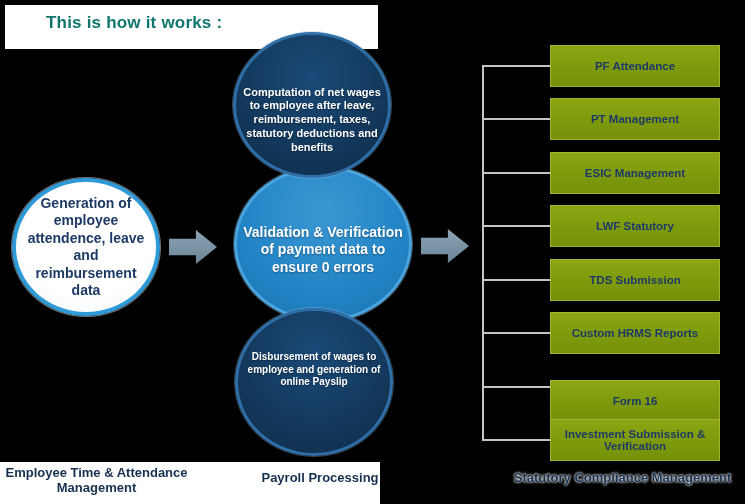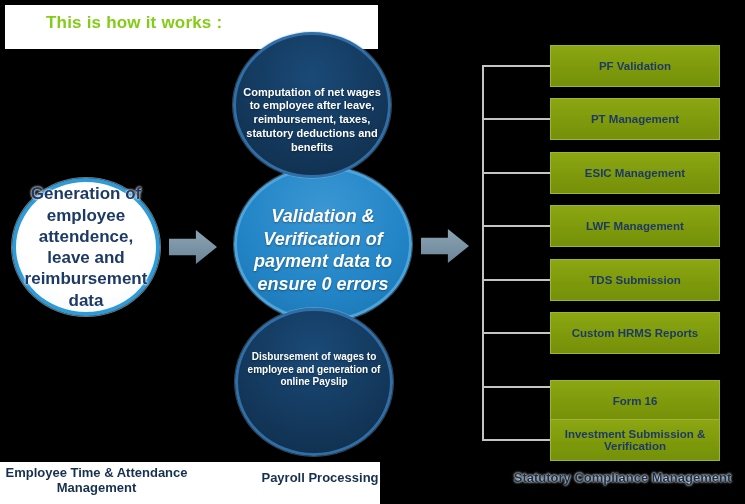--- a/index.html
+++ b/index.html
@@ -7,33 +7,33 @@
     position:relative;width:745px;height:504px;overflow:hidden;
     background:#000;font-family:"Liberation Sans",sans-serif;
   }
   .white-panel{position:absolute;background:#fff;}
   #title-panel{left:5px;top:5px;width:373px;height:44px;}
   #bottom-panel{left:0;top:462px;width:380px;height:42px;}
   #left-bar{position:absolute;left:0;top:0;width:5px;height:462px;background:#000;}
 
   #page-title{
     position:absolute;left:46px;top:13px;width:320px;
-    font-size:17px;font-weight:bold;color:#84cc16;letter-spacing:.2px;
+    font-size:17px;font-weight:bold;color:#0f766e;letter-spacing:.2px;
   }
 
   .circle{position:absolute;border-radius:50%;display:flex;align-items:center;justify-content:center;text-align:center;box-sizing:border-box;}
   #left-circle{
     left:12px;top:178px;width:148px;height:138px;
     background:radial-gradient(circle at 50% 40%, #ffffff 60%, #eef3f7 100%);
     border:4px solid #2f9ad8;
     box-shadow:0 0 0 1px rgba(255,255,255,.45), 0 4px 6px rgba(0,0,0,.35);
     z-index:2;
   }
   #left-circle .txt{
-    width:128px;font-size:17px;font-weight:bold;color:#1d3a66;line-height:1.25;
+    width:128px;font-size:14px;font-weight:bold;color:#1d3a66;line-height:1.25;
     text-shadow:0 0 3px #fff,0 0 2px #fff;
   }
   .navy-circle{
     background:radial-gradient(circle at 50% 30%, #1a4a78 0%, #123455 72%, #0f2d4a 100%);
     border:3px solid #2f6ea6;
     box-shadow:0 0 0 1px rgba(150,195,230,.35);
     z-index:3;
   }
   #circle-computation{left:233px;top:32px;width:158px;height:146px;}
   #circle-validation{
@@ -41,21 +41,21 @@
     background:radial-gradient(circle at 50% 28%, #3b97d3 0%, #2284c6 60%, #1b72ad 100%);
     border:3px solid #4aa4de;
     box-shadow:0 0 0 1px rgba(180,220,245,.35);
     z-index:2;
   }
   #circle-disbursement{left:235px;top:308px;width:158px;height:148px;}
   .circle .wtxt{
     color:#fff;font-weight:bold;line-height:1.25;text-shadow:0 1px 2px rgba(0,0,0,.35);
   }
   #circle-computation .wtxt{width:150px;font-size:11px;padding-top:30px;}
-  #circle-validation .wtxt{width:168px;font-size:18px;padding-top:12px;font-style:italic;}
+  #circle-validation .wtxt{width:168px;font-size:14px;padding-top:12px;}
   #circle-disbursement .wtxt{width:146px;font-size:10px;padding-bottom:24px;}
 
   .arrow{
     position:absolute;width:48px;height:34px;
     background:linear-gradient(180deg,#8ba3b3 0%,#7a93a4 55%,#6c8495 100%);
     clip-path:polygon(0 26%,56% 26%,56% 0,100% 50%,56% 100%,56% 74%,0 74%);
   }
   #arrow-1{left:169px;top:230px;}
   #arrow-2{left:421px;top:229px;}
 
@@ -112,30 +112,30 @@
   <div class="bracket-line stub" style="top:65px"></div>
   <div class="bracket-line stub" style="top:118px"></div>
   <div class="bracket-line stub" style="top:172px"></div>
   <div class="bracket-line stub" style="top:225px"></div>
   <div class="bracket-line stub" style="top:279px"></div>
   <div class="bracket-line stub" style="top:332px"></div>
   <div class="bracket-line stub" style="top:386px"></div>
   <div class="bracket-line stub" style="top:439px"></div>
 
   <div class="gbox" style="top:45px">
-      <span>PF Validation</span>
+      <span>PF Attendance</span>
     </div>
   <div class="gbox" style="top:98px">
       <span>PT Management</span>
     </div>
   <div class="gbox" style="top:152px">
       <span>ESIC Management</span>
     </div>
   <div class="gbox" style="top:205px">
-      <span>LWF Management</span>
+      <span>LWF Statutory</span>
     </div>
   <div class="gbox" style="top:259px">
       <span>TDS Submission</span>
     </div>
   <div class="gbox" style="top:312px">
       <span>Custom HRMS Reports</span>
     </div>
   <div class="gbox" style="top:380px">
       <span>Form 16</span>
     </div>

